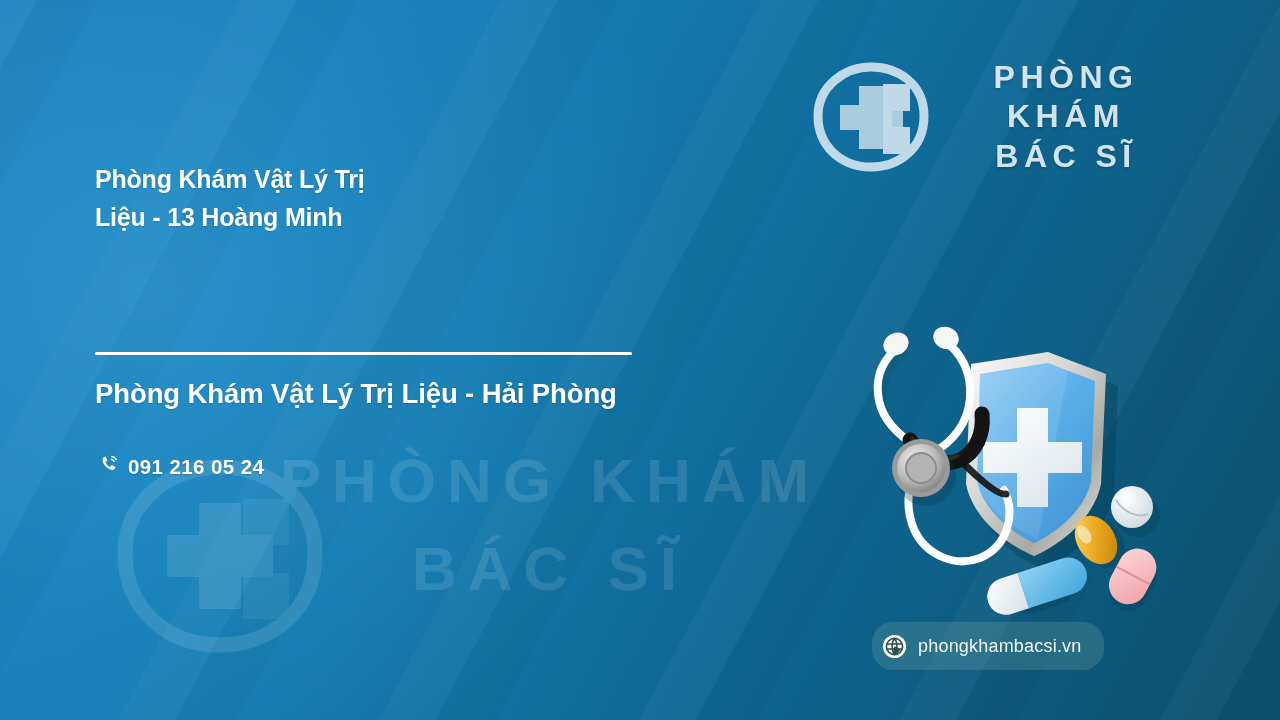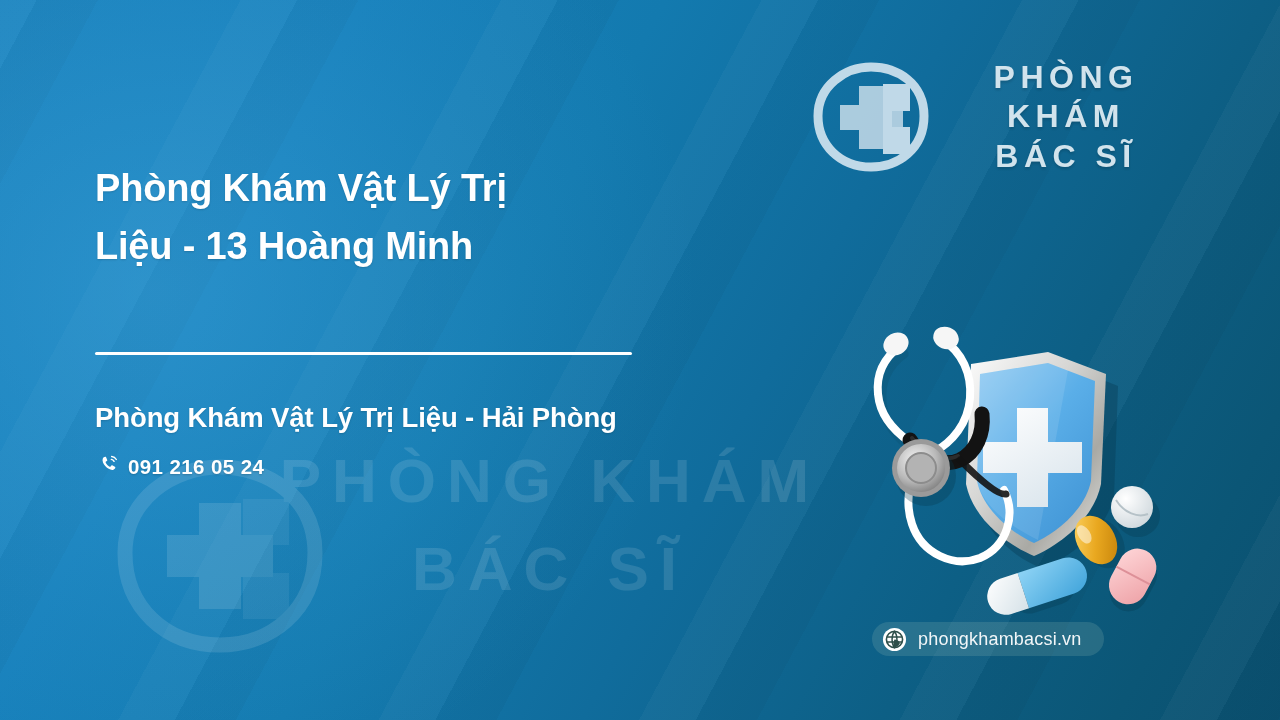--- a/index.html
+++ b/index.html
@@ -73,36 +73,36 @@
   }
   .wm-l1 { font-size:62px; }
   .wm-l2 { font-size:62px; }
 
   
   .title {
     position:absolute;
     left:95px; top:160px;
     width:560px;
     color:#ffffff;
-    font-size:38px;
+    font-size:25px;
     font-weight:bold;
     line-height:1.52;
     letter-spacing:-0.2px;
     text-shadow:0 1px 2px rgba(0,0,0,0.15);
   }
   .divider {
     position:absolute;
     left:95px; top:352px;
     width:537px; height:3px;
     background:#ffffff;
     border-radius:2px;
   }
   .subtitle {
     position:absolute;
-    left:95px; top:402px;
+    left:95px; top:378px;
     color:#ffffff;
     font-size:27.5px;
     font-weight:bold;
     letter-spacing:-0.1px;
     white-space:nowrap;
     text-shadow:0 1px 2px rgba(0,0,0,0.15);
   }
 
   
   .contact {
@@ -159,21 +159,21 @@
   .illus {
     position:absolute;
     left:838px; top:318px;
     width:340px; height:300px;
   }
 
   
   .sitepill {
     position:absolute;
     left:872px; top:622px;
-    height:34px;
+    height:48px;
     padding:0 22px 0 10px;
     display:flex;
     align-items:center;
     gap:11px;
     border-radius:21px;
     background:rgba(180,210,190,0.17);
   }
   .sitepill .glb { width:25px; height:25px; flex:0 0 25px; }
   .site-label {
     color:#f2f6f8;

